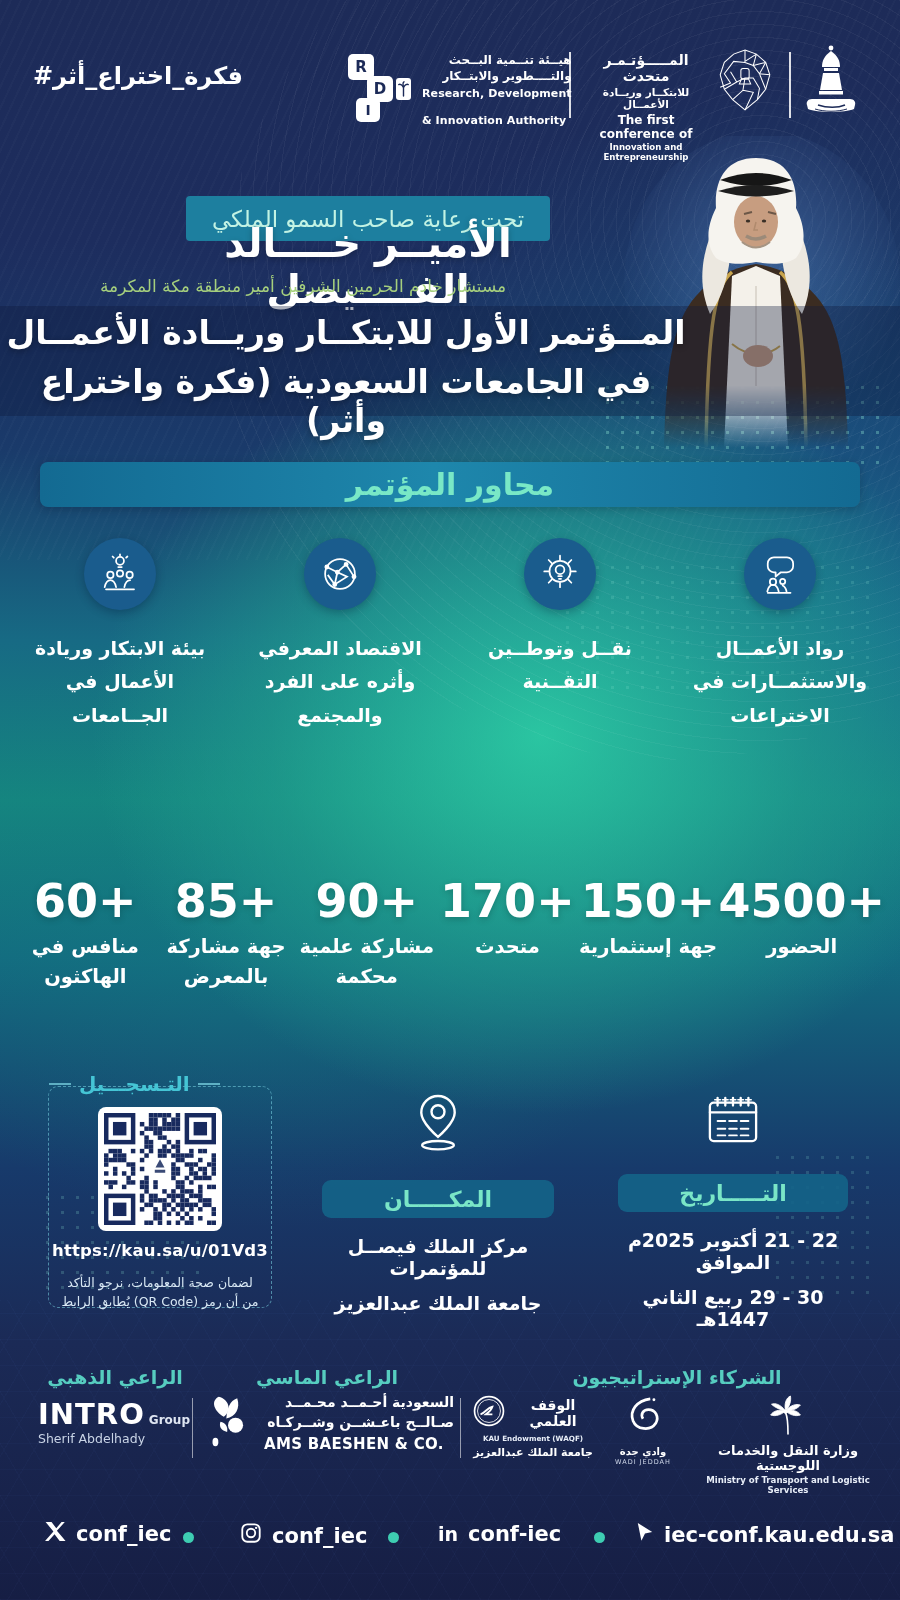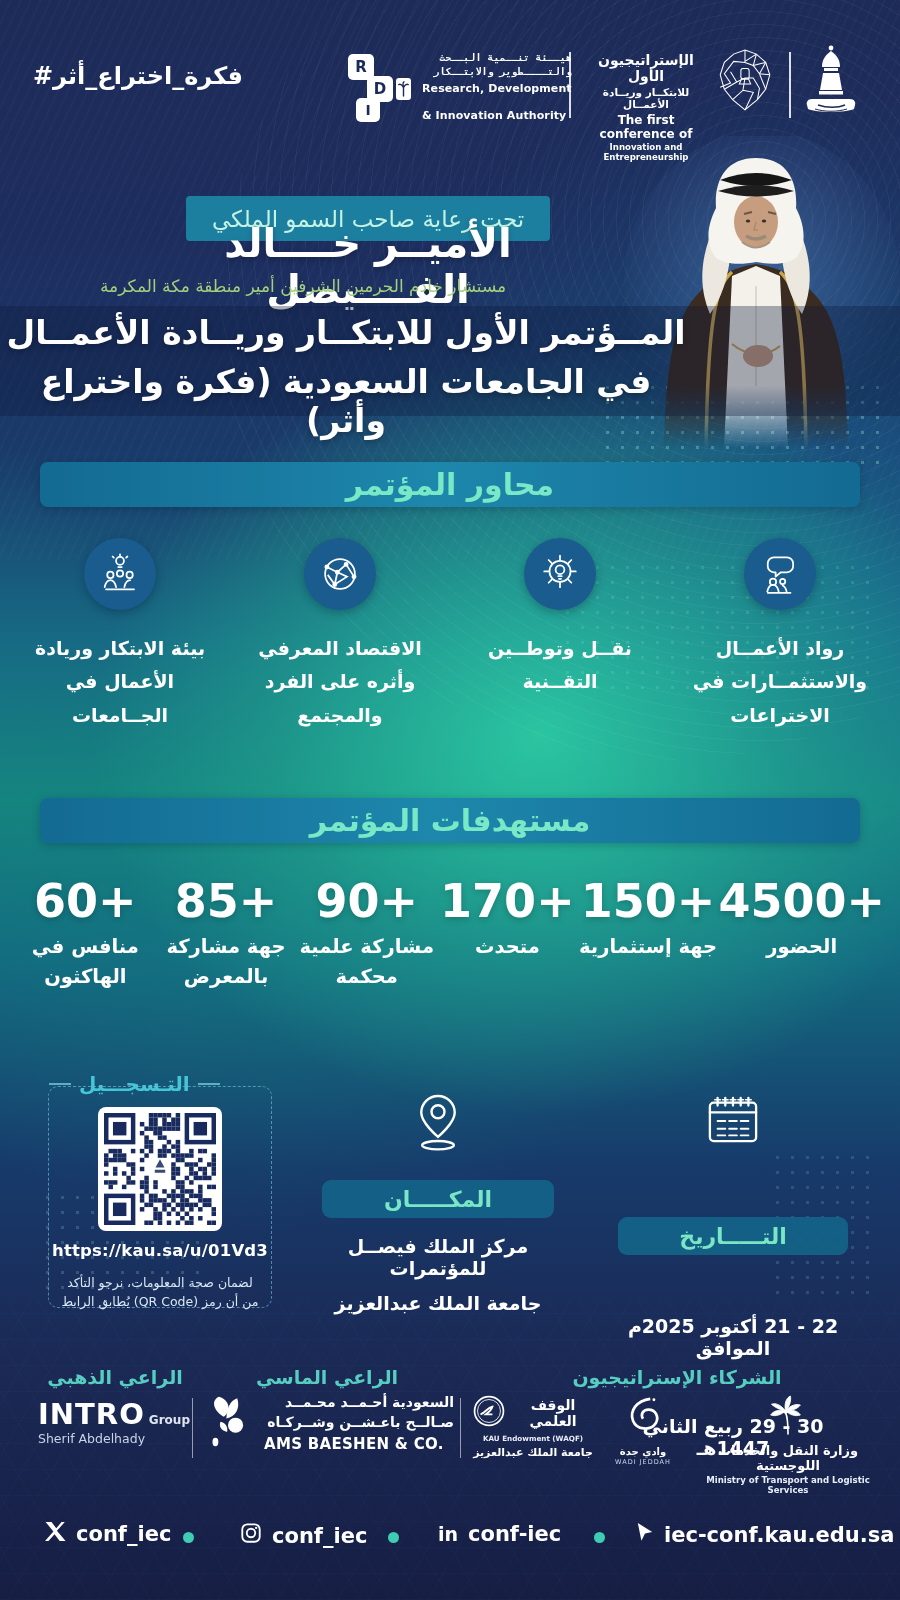--- a/index.html
+++ b/index.html
@@ -29,21 +29,21 @@
   
   .hashtag{left:33px;top:62px;font-size:24px;font-weight:bold;letter-spacing:.5px;}
   .rdi{left:348px;top:50px;display:flex;gap:10px;align-items:flex-start;}
   .rdi-blocks{position:relative;width:64px;height:76px;flex:0 0 auto;}
   .blk{position:absolute;background:#fff;color:#1c2a57;border-radius:5px;display:flex;align-items:center;justify-content:center;font-weight:bold;}
   .blk.r{left:0;top:4px;width:26px;height:26px;font-size:15px;}
   .blk.d{left:19px;top:26px;width:26px;height:26px;font-size:15px;}
   .blk.i{left:8px;top:48px;width:24px;height:24px;font-size:14px;}
   .blk.p{left:48px;top:28px;width:15px;height:22px;border-radius:3px;}
   .rdi-text{padding-top:2px;}
-  .rdi-ar{direction:rtl;text-align:right;font-size:10px;font-weight:bold;line-height:1.35;font-family:Liberation Mono, monospace;}
+  .rdi-ar{direction:rtl;text-align:right;font-size:12px;font-weight:bold;line-height:1.35;}
   .rdi-en{font-size:11px;font-weight:bold;line-height:1.25;margin-top:3px;letter-spacing:.1px;}
   .vline{width:1.5px;background:rgba(255,255,255,.85);}
   .hl1{left:569px;top:52px;height:66px;}
   .hl2{left:789px;top:52px;height:66px;}
   .conf{left:582px;top:52px;width:128px;text-align:center;}
   .conf-ar1{direction:rtl;font-size:14px;font-weight:bold;letter-spacing:.5px;}
   .conf-ar2{direction:rtl;font-size:10.5px;font-weight:bold;margin-top:2px;}
   .conf-en1{font-size:12px;font-weight:bold;margin-top:3px;}
   .conf-en2{font-size:8.6px;font-weight:bold;margin-top:1px;}
   .brain{left:714px;top:46px;}
@@ -79,21 +79,21 @@
   .regbox{left:48px;top:1086px;width:222px;height:220px;border:1.6px dashed rgba(125,215,230,.55);border-radius:10px;text-align:center;}
   .regtitle{position:absolute;left:0;right:0;top:-15px;display:flex;align-items:center;justify-content:flex-end;gap:8px;
     direction:rtl;font-size:20px;font-weight:bold;color:#45c5d5;}
   .regtitle .tick{width:22px;height:2px;background:rgba(125,215,230,.7);}
   .qrbox{width:124px;height:124px;margin:20px auto 0;background:#fff;border-radius:8px;display:flex;align-items:center;justify-content:center;}
   .regurl{margin-top:10px;font-size:16.5px;font-weight:bold;letter-spacing:.2px;}
   .regnote{margin-top:13px;direction:rtl;font-size:12.5px;line-height:1.55;color:#d8e8f4;}
   
   .infocol{display:flex;flex-direction:column;align-items:center;}
   .loccol{left:322px;top:1092px;width:232px;}
-  .datecol{left:618px;top:1094px;width:230px;gap:43px;}
+  .datecol{left:618px;top:1094px;width:230px;}
   .minibanner{margin-top:24px;width:100%;height:38px;border-radius:9px;background:rgba(20,100,136,.9);
     display:flex;align-items:center;justify-content:center;direction:rtl;font-size:22px;font-weight:bold;color:#7ae6c7;}
   .infoline1{margin-top:17px;direction:rtl;font-size:19px;font-weight:bold;text-align:center;}
   .infoline2{margin-top:13px;direction:rtl;font-size:19px;font-weight:bold;text-align:center;}
   
   .sp-title{position:absolute;top:1366px;text-align:center;direction:rtl;font-size:19px;font-weight:bold;color:#56cdc0;}
   .t-gold{left:40px;width:150px;}
   .t-diamond{left:202px;width:250px;}
   .t-strategic{left:472px;width:410px;}
   .intro{left:38px;top:1400px;width:156px;text-align:left;}
@@ -155,21 +155,21 @@
       <div class="rdi-ar">هيــئة تنــمية البــحث</div>
       <div class="rdi-ar">والتــــطوير والابتــكار</div>
       <div class="rdi-en">Research, Development</div>
       <div class="rdi-en" style="margin-top:13px;">&amp; Innovation Authority</div>
     </div>
   </div>
 
   <div class="abs vline hl1"></div>
 
   <div class="abs conf">
-    <div class="conf-ar1">الإستراتيجيون الأول</div>
+    <div class="conf-ar1">المـــــؤتـمـر متحدث</div>
     <div class="conf-ar2">للابتكــار وريــادة الأعمــال</div>
     <div class="conf-en1">The first conference of</div>
     <div class="conf-en2">Innovation and Entrepreneurship</div>
   </div>
 
   <div class="abs brain">
     <svg width="62" height="70" viewBox="0 0 60 66" fill="none" stroke="#fff" stroke-width="1">
       <path d="M30 3 41 7 50 15 54 27 50 41 42 51 30 61 18 51 10 41 6 27 10 15 19 7z"></path>
       <path d="M30 3v11l11-7M50 15l-12 3 3-11M54 27l-10-1 6-11M50 41l-6-15-6-8-8-3-11-1-9 12 6 9-10 4M16 24l6 10-12 7M22 34l8-4 8 0 6 10-2 11M30 30l-2 12-10 9M28 42l10 2-8 17"></path>
       <rect x="26" y="21" width="8" height="10" rx="2"></rect>
@@ -281,21 +281,20 @@
           <circle cx="16" cy="33" r="3.6"></circle>
             <circle cx="27" cy="32.5" r="3"></circle>
           <path d="M9.5 44c1.1-5 3.5-7.5 6.5-7.5s5.4 2.5 6.5 7.5M31.5 44c-.7-3.5-2.2-5.8-4.5-6.8"></path>
           <path d="M10 45.5h26"></path>
         </svg>
       </div>
       <div class="tlabel">رواد الأعمــال والاستثمــارات في الاختراعات</div>
     </div>
   </div>
 
-  <div class="abs banner b2">مستهدفات المؤتمر</div>
 
   <div class="abs stats">
     <div class="stat">
       <div class="snum">60+</div>
       <div class="slbl">منافس في الهاكثون</div>
     </div>
     <div class="stat">
       <div class="snum">85+</div>
       <div class="slbl">جهة مشاركة بالمعرض</div>
     </div>

